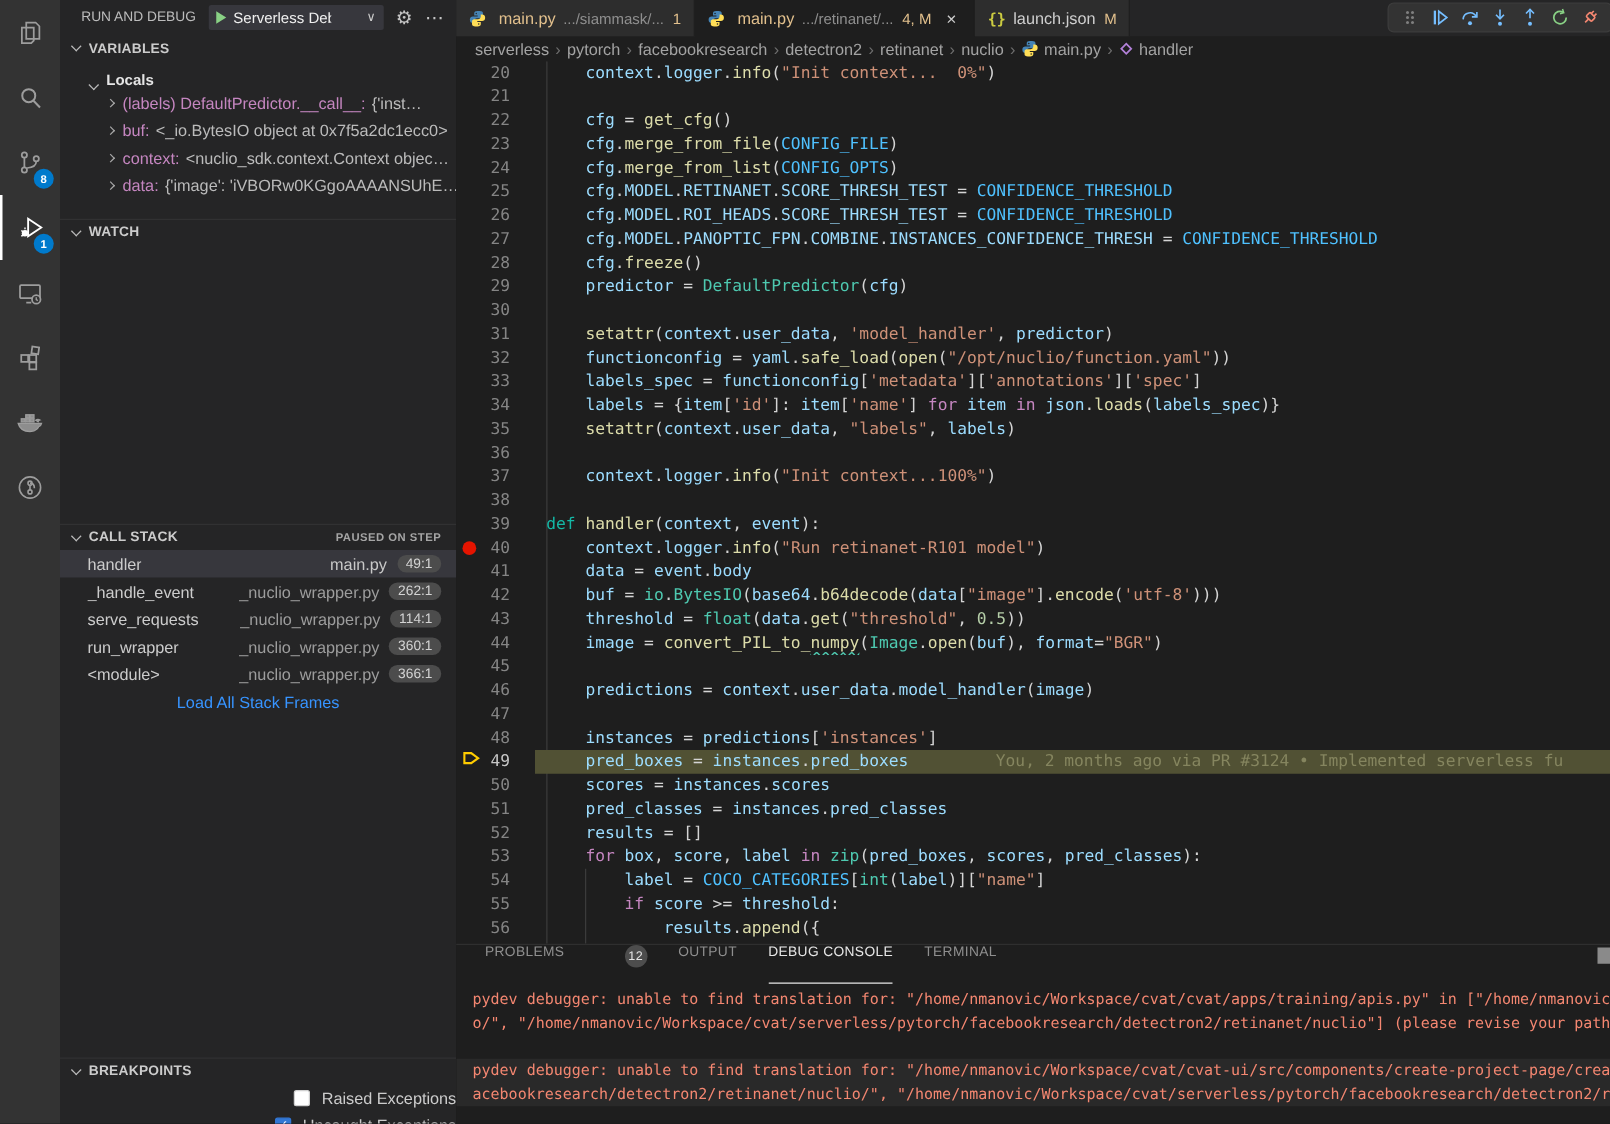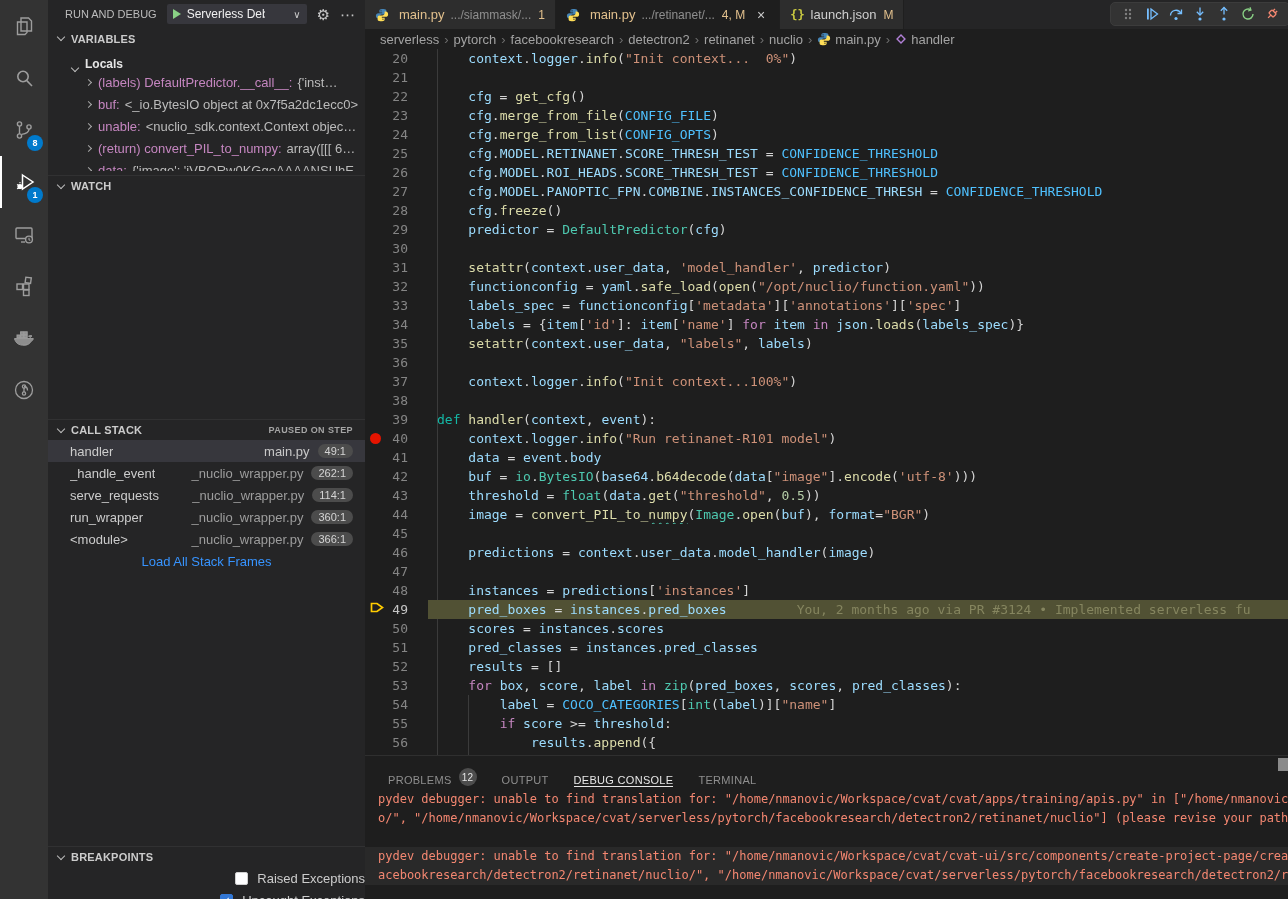--- a/index.html
+++ b/index.html
@@ -88,21 +88,21 @@
   .code-line.current .content { background:#515134; margin-left:-9px; padding-left:9px; }
   .bp-dot { width:11px; height:11px; border-radius:50%; background:#e51400; }
   .blame { color:#85855f; margin-left:70px;margin-top:32px; }
   .t-p{color:#d4d4d4} .t-v{color:#9cdcfe} .t-f{color:#dcdcaa}
   .t-fw{color:#dcdcaa; text-decoration:underline wavy #4ec9b0 1px; text-underline-offset:3px;}
   .t-k{color:#c586c0} .t-d{color:#14b8a6} .t-c{color:#4ec9b0} .t-C{color:#4fc1ff} .t-s{color:#ce9178} .t-n{color:#b5cea8}
 
   
   #panel { left:0; top:755px; width:923px; height:144px; border-top:1px solid #2f2f2f; }
   #panel-tabs { height:31px; display:flex; align-items:center; padding-left:23px; }
-  .panel-tab { font-size:11px; letter-spacing:0.3px; color:#8f8f8f; margin-right:25px; height:31px; display:flex; align-items:flex-end; border-bottom:1px solid transparent; cursor:pointer; }
+  .panel-tab { font-size:11px; letter-spacing:0.3px; color:#8f8f8f; margin-right:25px; height:31px; display:flex; align-items:flex-start; border-bottom:1px solid transparent; cursor:pointer;gap:41px; }
   .panel-tab.active { color:#e7e7e7; border-bottom-color:#e7e7e7; }
   .panel-badge { margin-left:7px; width:18px; height:18px; border-radius:50%; background:#4d4d4d; color:#e5e5e5; font-size:10px; display:flex; align-items:center; justify-content:center; }
   #console { height:112px; overflow:hidden; }
   .console-block { padding-top:0; }
   .console-block.alt { background:#292929; }
   .console-line { height:19px; line-height:19px; font-family:"DejaVu Sans Mono",monospace; font-size:12px; color:#f48771; white-space:pre; overflow:hidden; padding-left:13px; }
   #panel-scroll-thumb { right:0; top:2px; width:10px; height:13px; background:#8a8a8a; }
 </style>
 </head>
 <body>
@@ -202,27 +202,22 @@
           <span class="var-name">(labels) DefaultPredictor.__call__:</span>
           <span class="var-value">{'inst…</span>
         </div>
         <div class="tree-row">
           <span class="twisty"></span>
           <span class="var-name">buf:</span>
           <span class="var-value">&lt;_io.BytesIO object at 0x7f5a2dc1ecc0&gt;</span>
         </div>
         <div class="tree-row">
           <span class="twisty"></span>
-          <span class="var-name">unable:</span>
+          <span class="var-name">context:</span>
           <span class="var-value">&lt;nuclio_sdk.context.Context objec…</span>
-        </div>
-        <div class="tree-row">
-          <span class="twisty"></span>
-          <span class="var-name">(return) convert_PIL_to_numpy:</span>
-          <span class="var-value">array([[[ 6…</span>
         </div>
         <div class="tree-row">
           <span class="twisty"></span>
           <span class="var-name">data:</span>
           <span class="var-value">{'image': 'iVBORw0KGgoAAAANSUhE…</span>
         </div>
       </div>
   </div>
 
   <div id="watch-section" class="abs">

